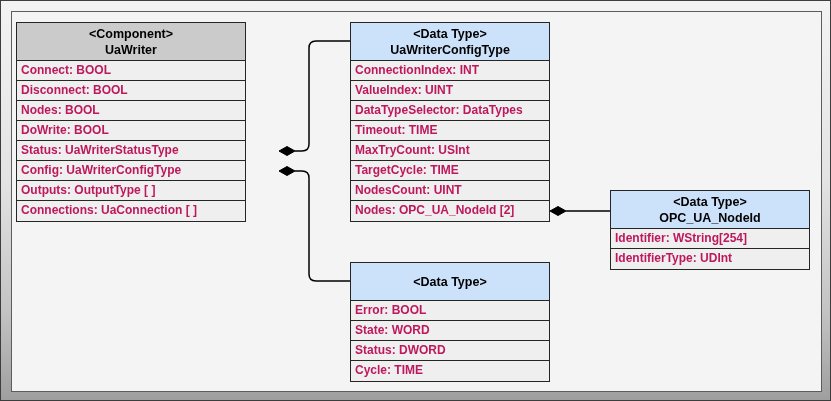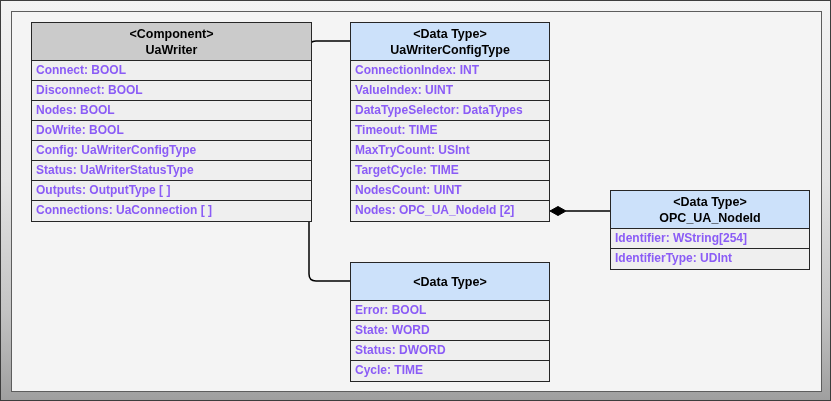--- a/index.html
+++ b/index.html
@@ -39,21 +39,21 @@
     color: #000; text-align: center;
   }
   .uml-header.gray { background: #cbcbcb; }
   .uml-header.blue { background: #cce1fa; text-align: right; }
   .uml-row {
     box-sizing: border-box;
     height: 20px;
     border-bottom: 1.5px solid #262626;
     background: #efefef;
     font-weight: bold; font-size: 12px; line-height: 18px;
-    padding-left: 4px; color: #8b5cf6;
+    padding-left: 4px; color: #be185d;
     white-space: nowrap; overflow: hidden;
   }
   .uml-row:last-child { border-bottom: none; }
   svg.connections {
     position: absolute; left: 0; top: 0;
     pointer-events: none;
   }
 </style>
 </head>
 <body>
@@ -66,31 +66,31 @@
   <path d="M295,151 H302 Q309,151 309,144 V48 Q309,41 316,41 H351" fill="none" stroke="#000" stroke-width="1.5"></path>
   <polygon points="279,151 287,146.5 295,151 287,155.5" fill="#000" stroke="#000"></polygon>
 
   <path d="M295,171 H302 Q309,171 309,178 V274 Q309,281 316,281 H351" fill="none" stroke="#000" stroke-width="1.5"></path>
   <polygon points="279,171 287,166.5 295,171 287,175.5" fill="#000" stroke="#000"></polygon>
 
   <path d="M566,211 H611" fill="none" stroke="#000" stroke-width="1.5"></path>
   <polygon points="550,211 558,206.5 566,211 558,215.5" fill="#000" stroke="#000"></polygon>
 </svg>
 
-<div class="uml-box" style="left:31px; top:22px; width:281px;">
+<div class="uml-box" style="left:16px; top:22px; width:230px;">
   <div class="uml-header gray">
     <span>&lt;Component&gt;</span>
     <span>UaWriter</span>
   </div>
   <div class="uml-row">Connect: BOOL</div>
   <div class="uml-row">Disconnect: BOOL</div>
   <div class="uml-row">Nodes: BOOL</div>
   <div class="uml-row">DoWrite: BOOL</div>
+  <div class="uml-row">Status: UaWriterStatusType</div>
   <div class="uml-row">Config: UaWriterConfigType</div>
-  <div class="uml-row">Status: UaWriterStatusType</div>
   <div class="uml-row">Outputs: OutputType [ ]</div>
   <div class="uml-row">Connections: UaConnection [ ]</div>
 </div>
 
 <div class="uml-box" style="left:350px; top:22px; width:200px;">
   <div class="uml-header blue">
     <span>&lt;Data Type&gt;</span>
     <span>UaWriterConfigType</span>
   </div>
   <div class="uml-row">ConnectionIndex: INT</div>

